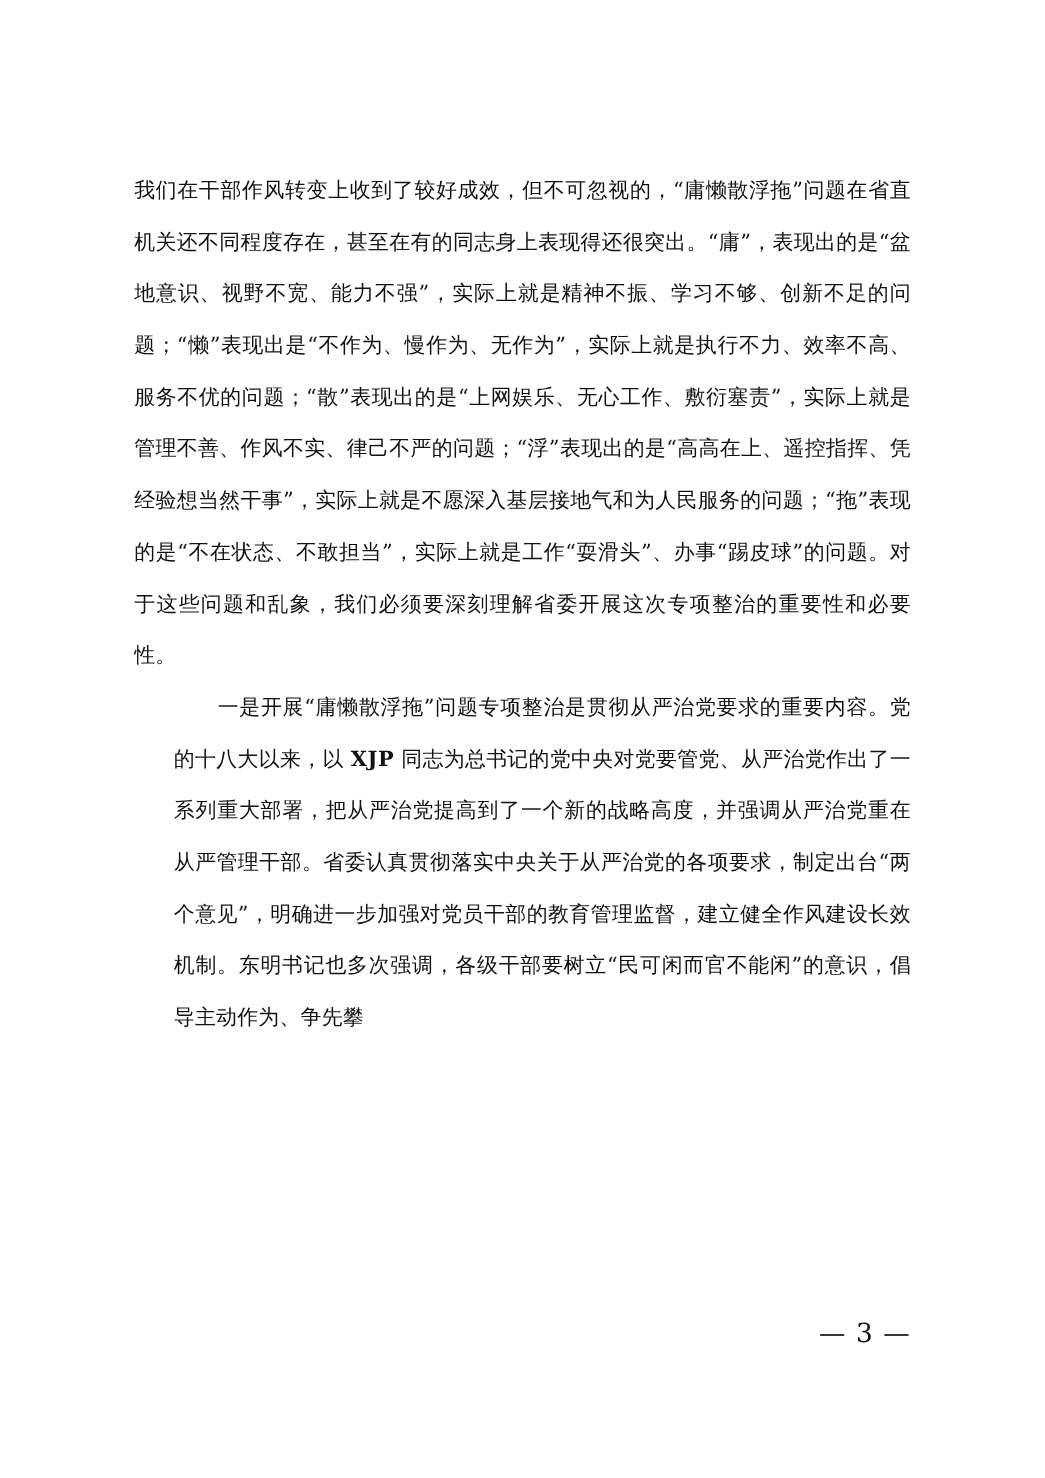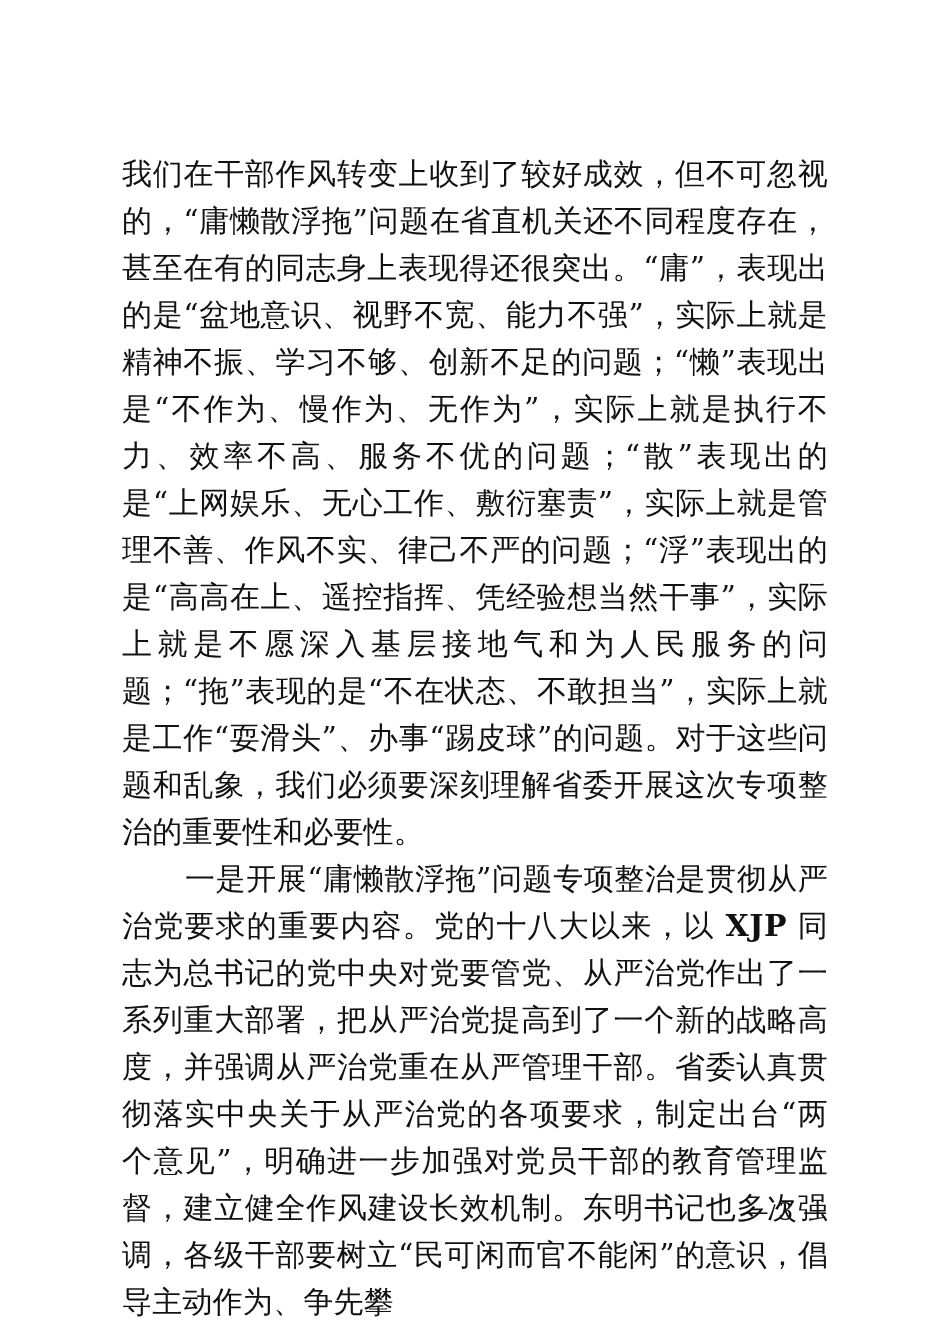--- a/index.html
+++ b/index.html
@@ -18,32 +18,33 @@
   .page {
     position: absolute;
     left: 0;
     top: 0;
     width: 950px;
     height: 1344px;
     box-sizing: border-box;
     padding: 150px 122px 0 122px;
   }
   .body-text {
-    font-size: 30px;
+    font-size: 19px;
     line-height: 47px;
     text-align: justify;
     text-justify: inter-ideograph;
     letter-spacing: 0.2px;
   }
   .para {
     margin: 0;
     text-indent: 0;
   }
   .para.indent {
     text-indent: 2.1em;
+    margin-left: 36px;
   }
   .latin {
     font-family: "DejaVu Serif", "Liberation Serif", serif;
     font-weight: bold;
     letter-spacing: 0.5px;
   }
   .footer {
     position: absolute;
     right: 122px;
     bottom: 118px;

